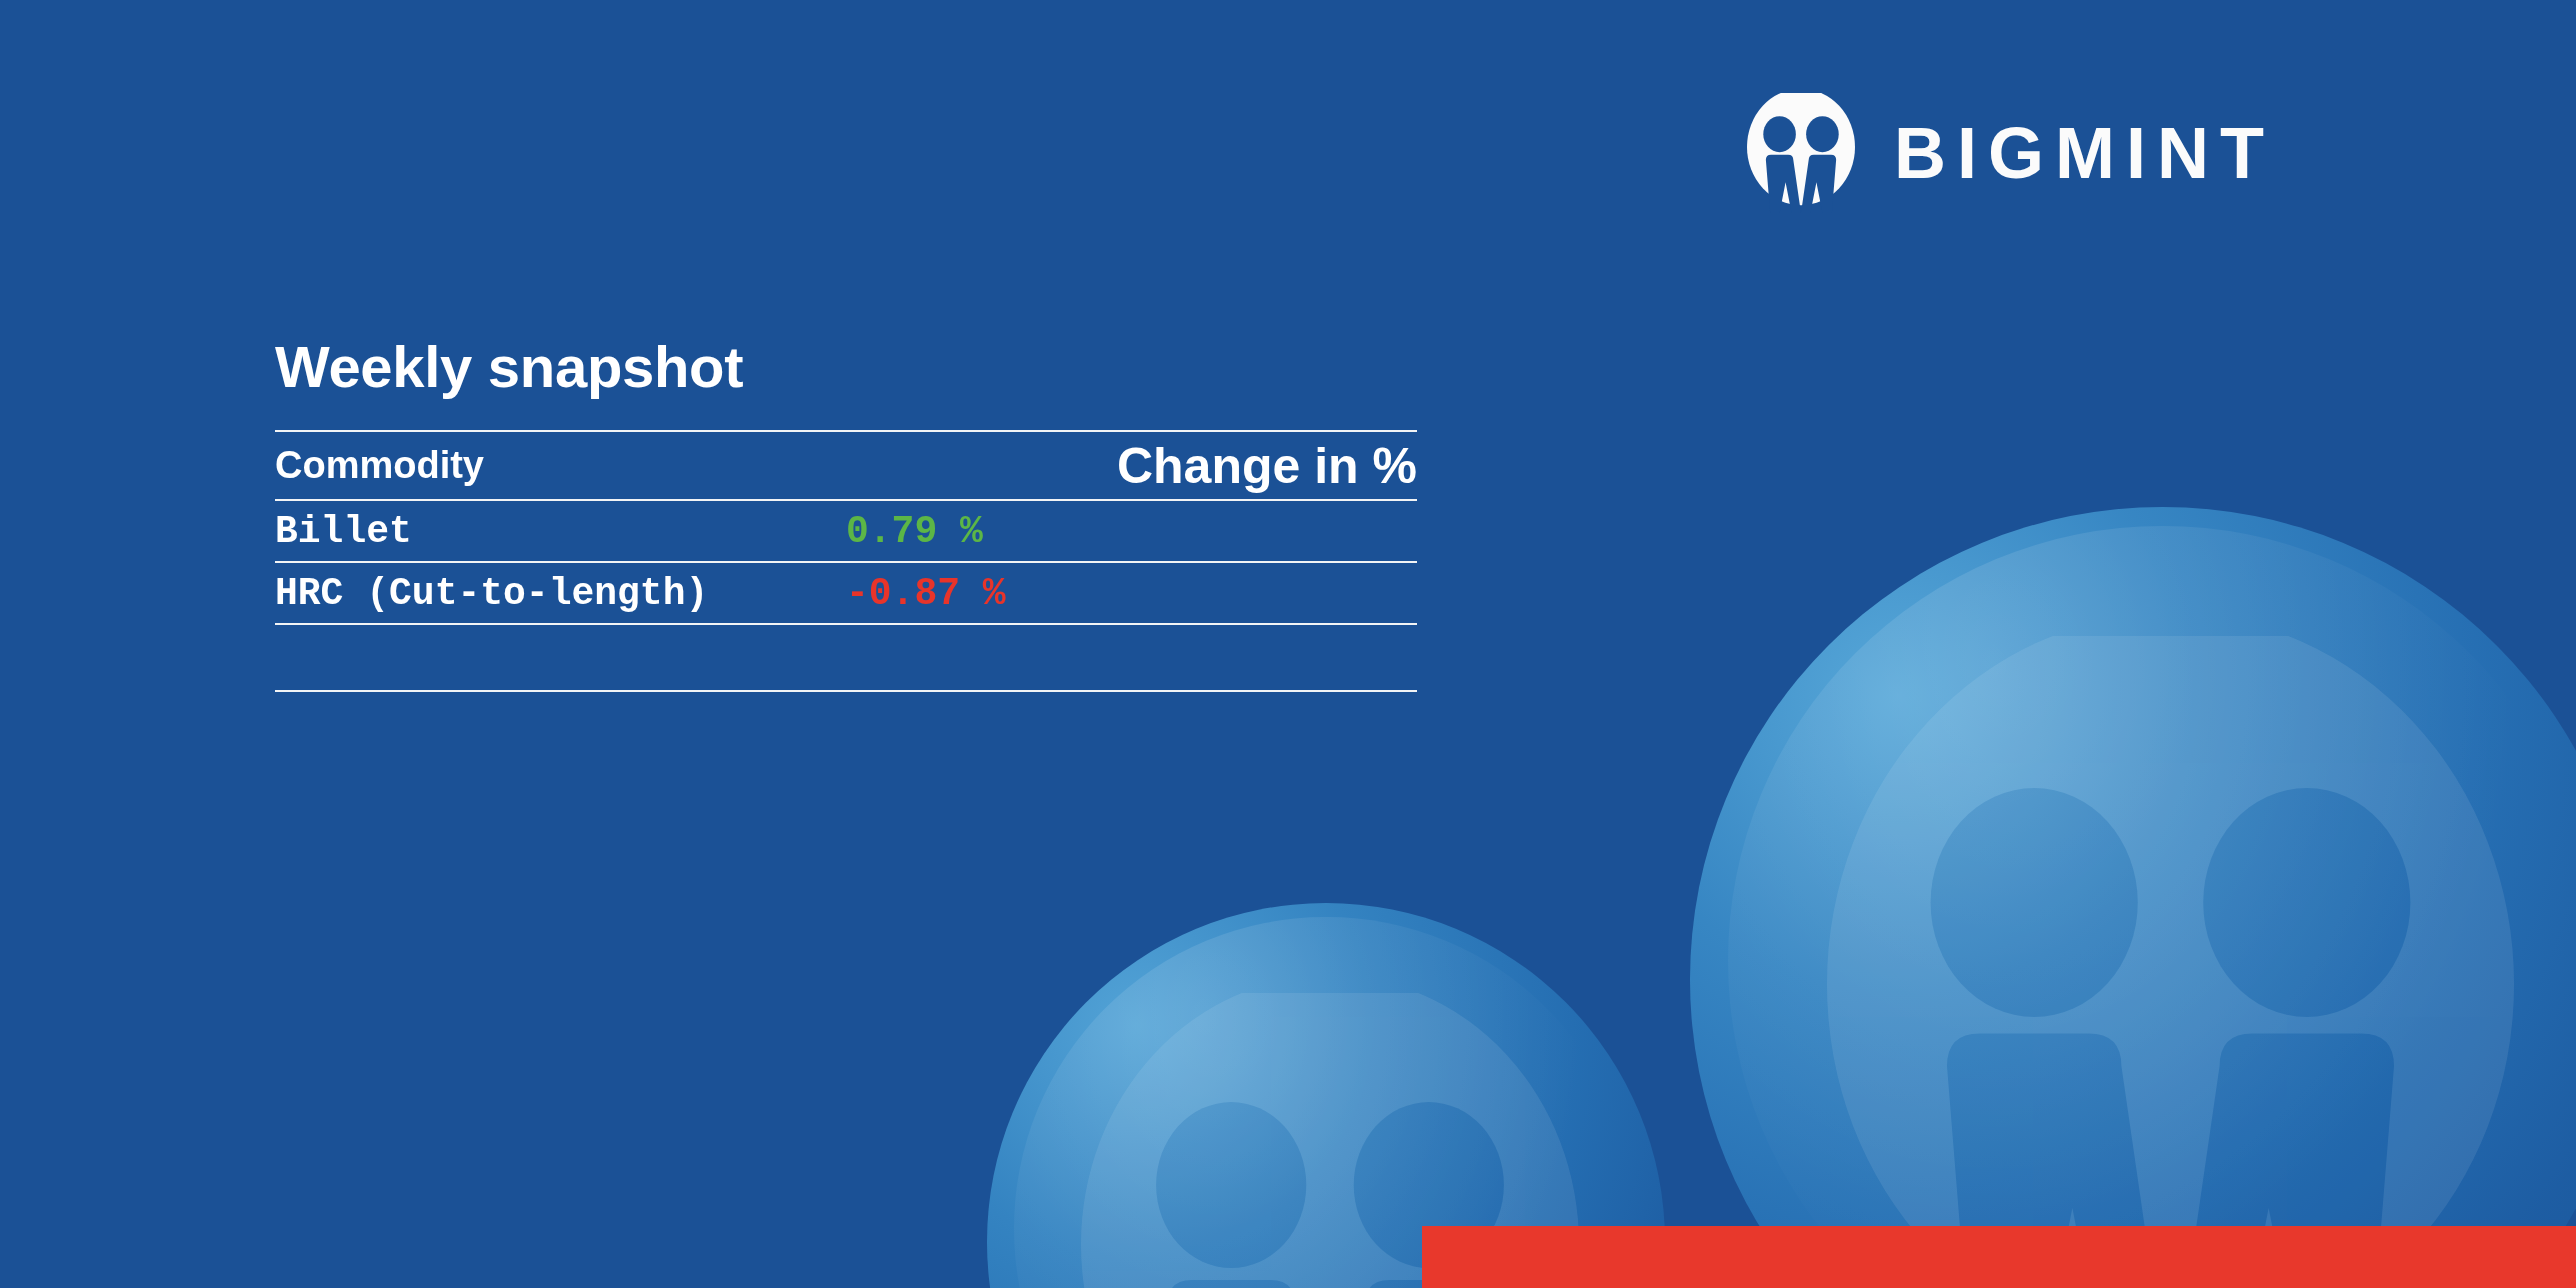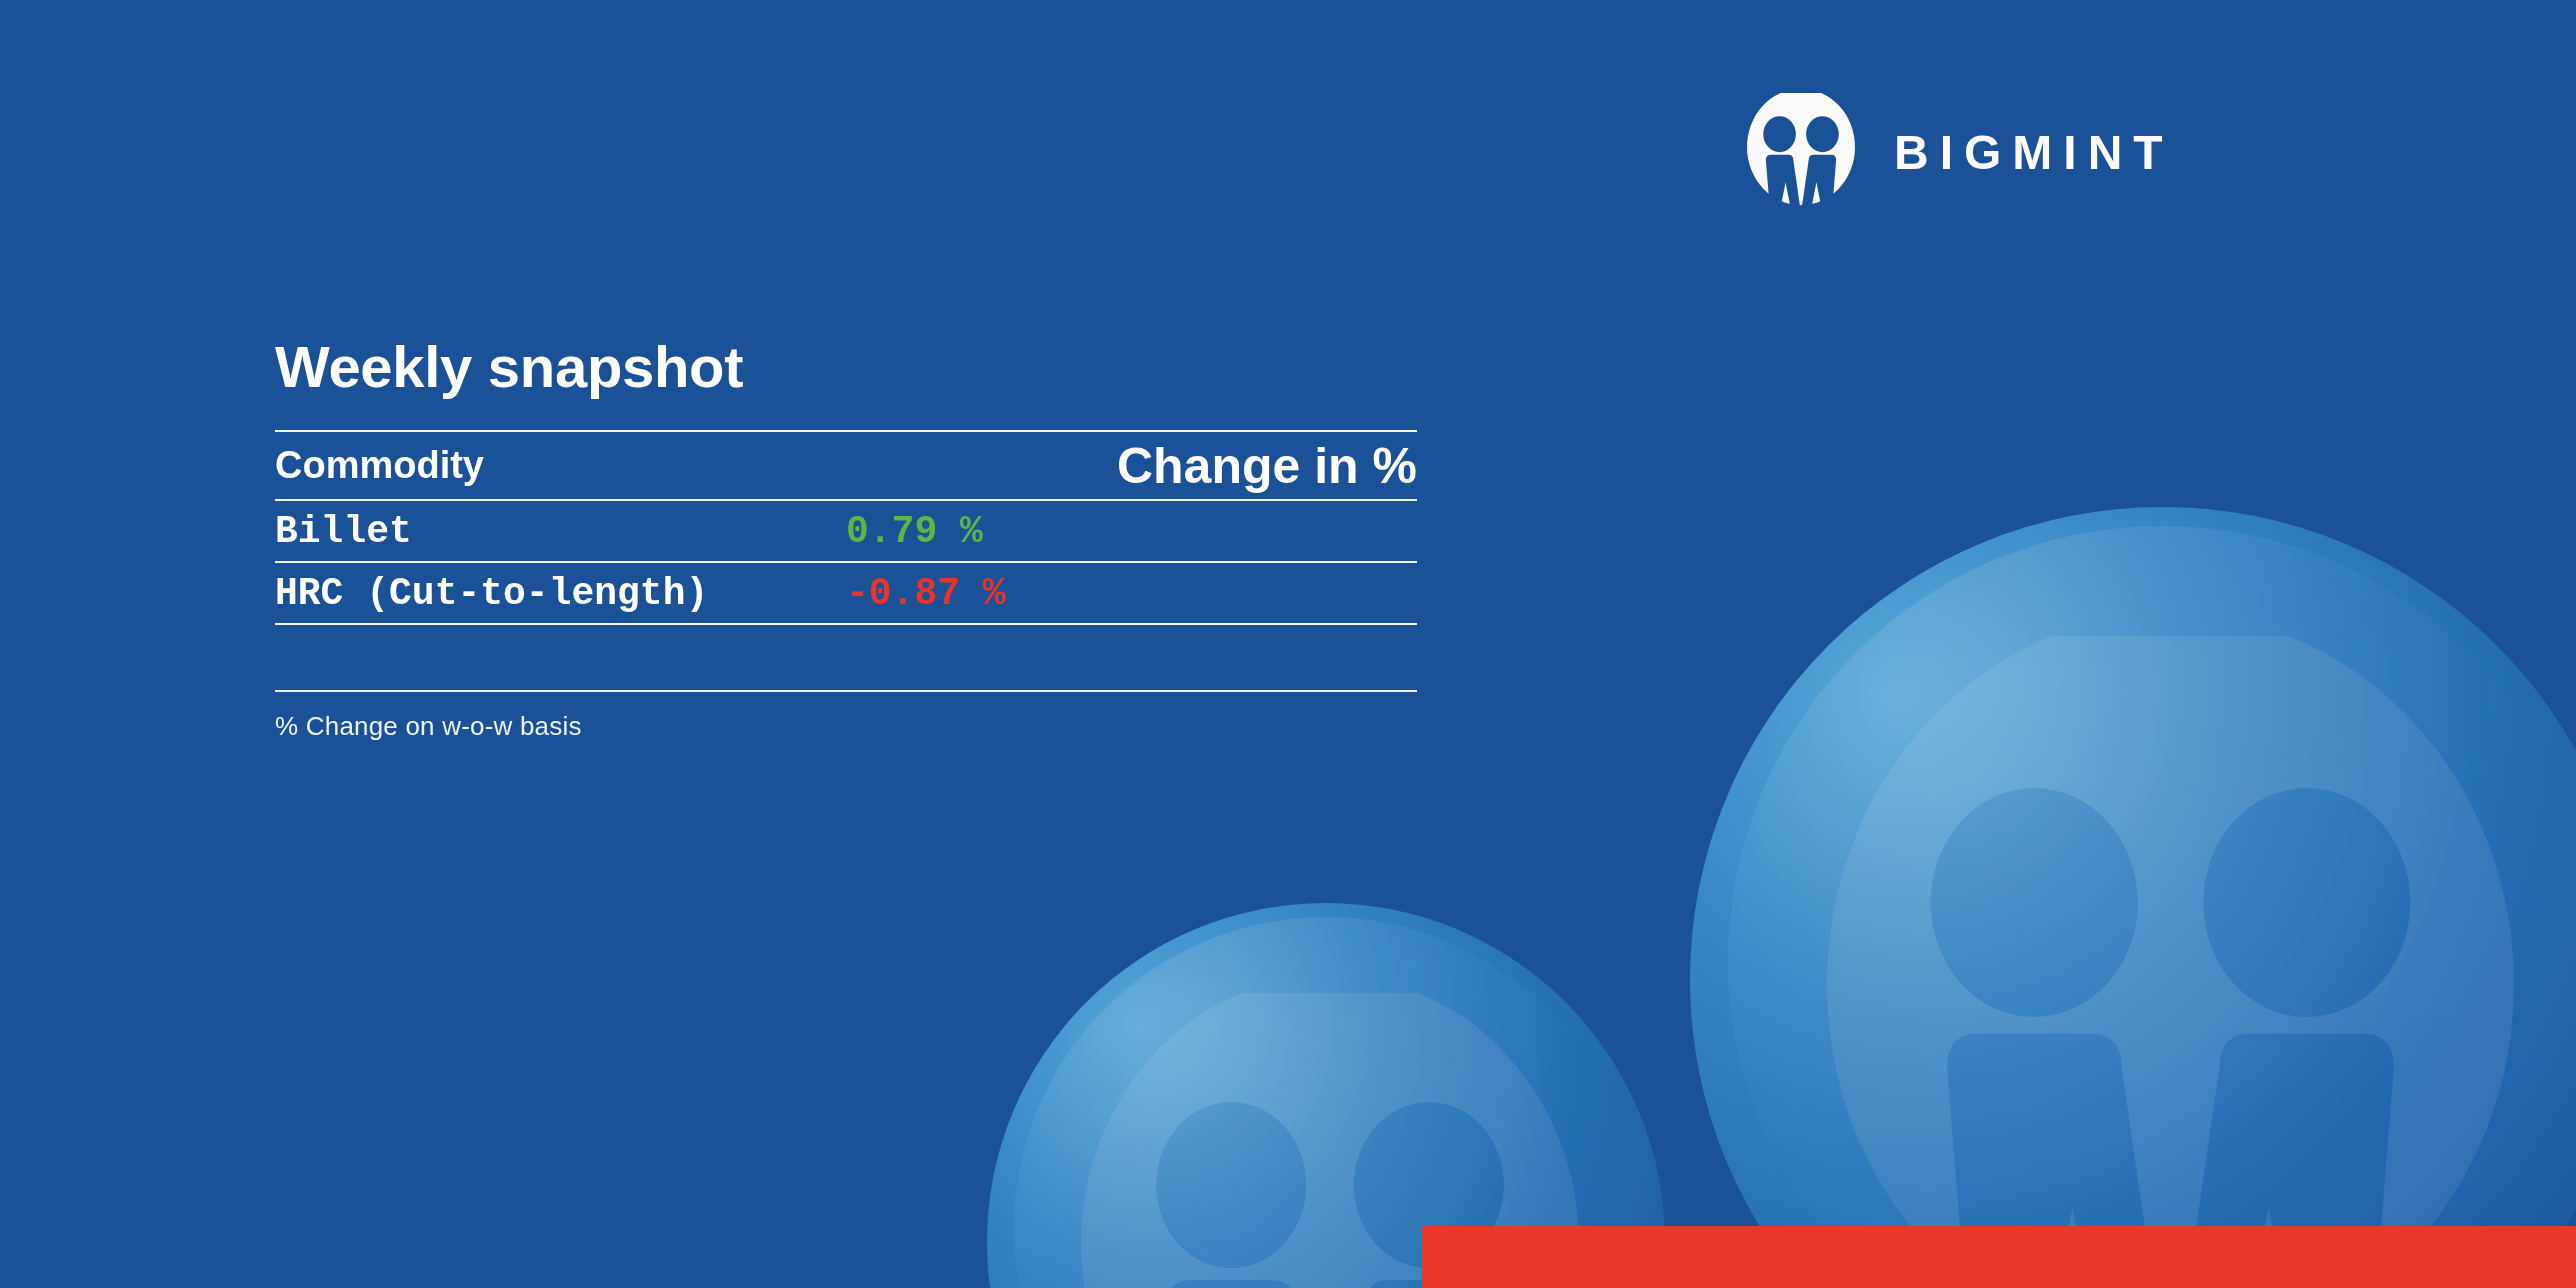--- a/index.html
+++ b/index.html
@@ -71,21 +71,21 @@
     position: absolute;
     left: 1747px;
     top: 93px;
     display: flex;
     align-items: center;
     gap: 39px;
   }
   .brand-mark { width: 108px; height: 120px; display: block; }
   .brand-word {
     color: #fbfbfb;
-    font-size: 48px;
+    font-size: 72px;
     font-weight: bold;
     letter-spacing: 11px;
     line-height: 1;
     white-space: nowrap;
   }
 
   
   .panel {
     position: absolute;
     left: 275px;
@@ -226,17 +226,16 @@
           <td class="td-commodity rule-bot">HRC (Cut-to-length)</td>
           <td class="td-change val-down rule-bot">-0.87 %</td>
         </tr>
         <tr class="row-blank">
           <td class="rule-bot"></td>
           <td class="rule-bot"></td>
         </tr>
       </tbody>
     </table>
 
-    <div class="footnote">% Change on w-o-w basis</div>
 
   </div>
 </div>
 
 
 </body></html>

